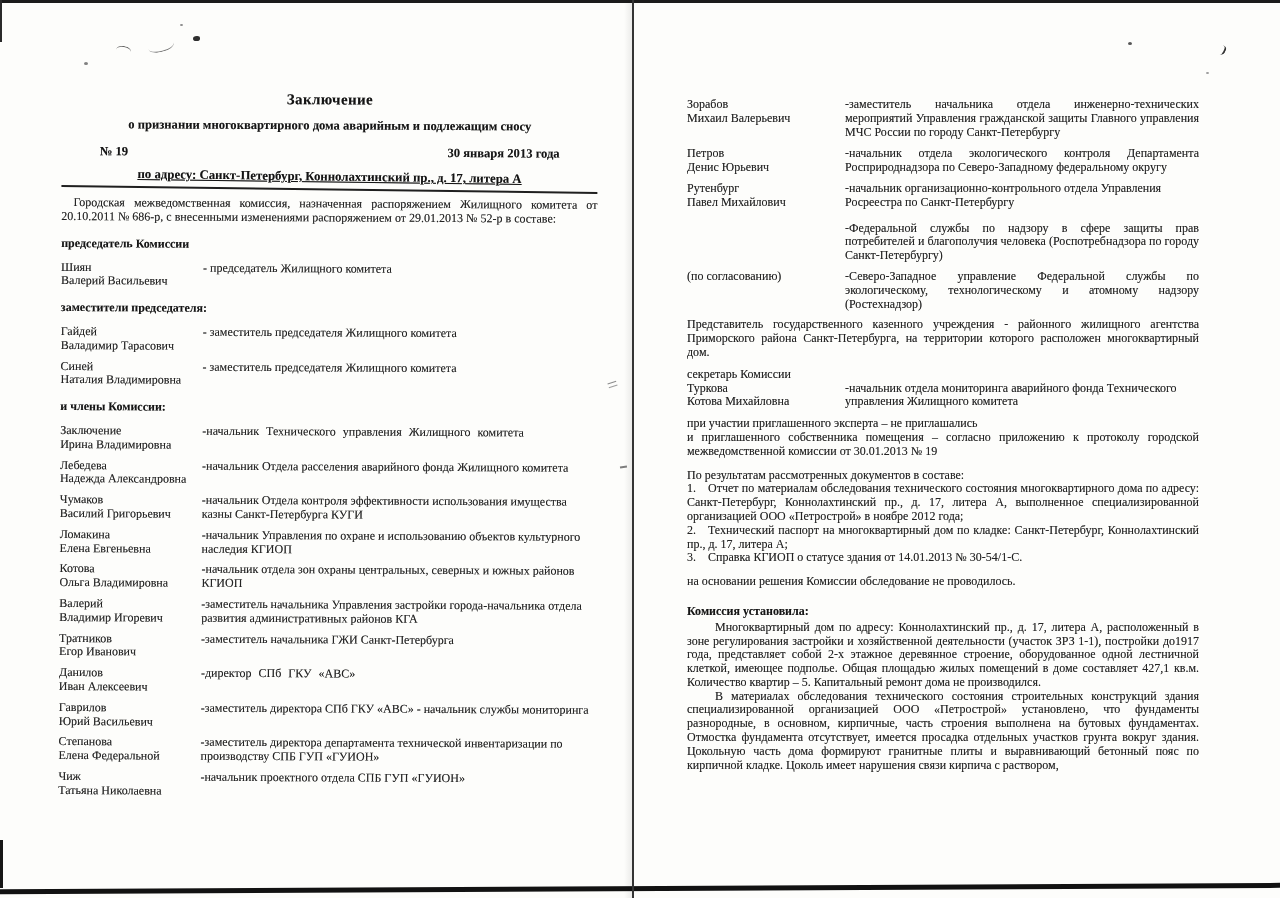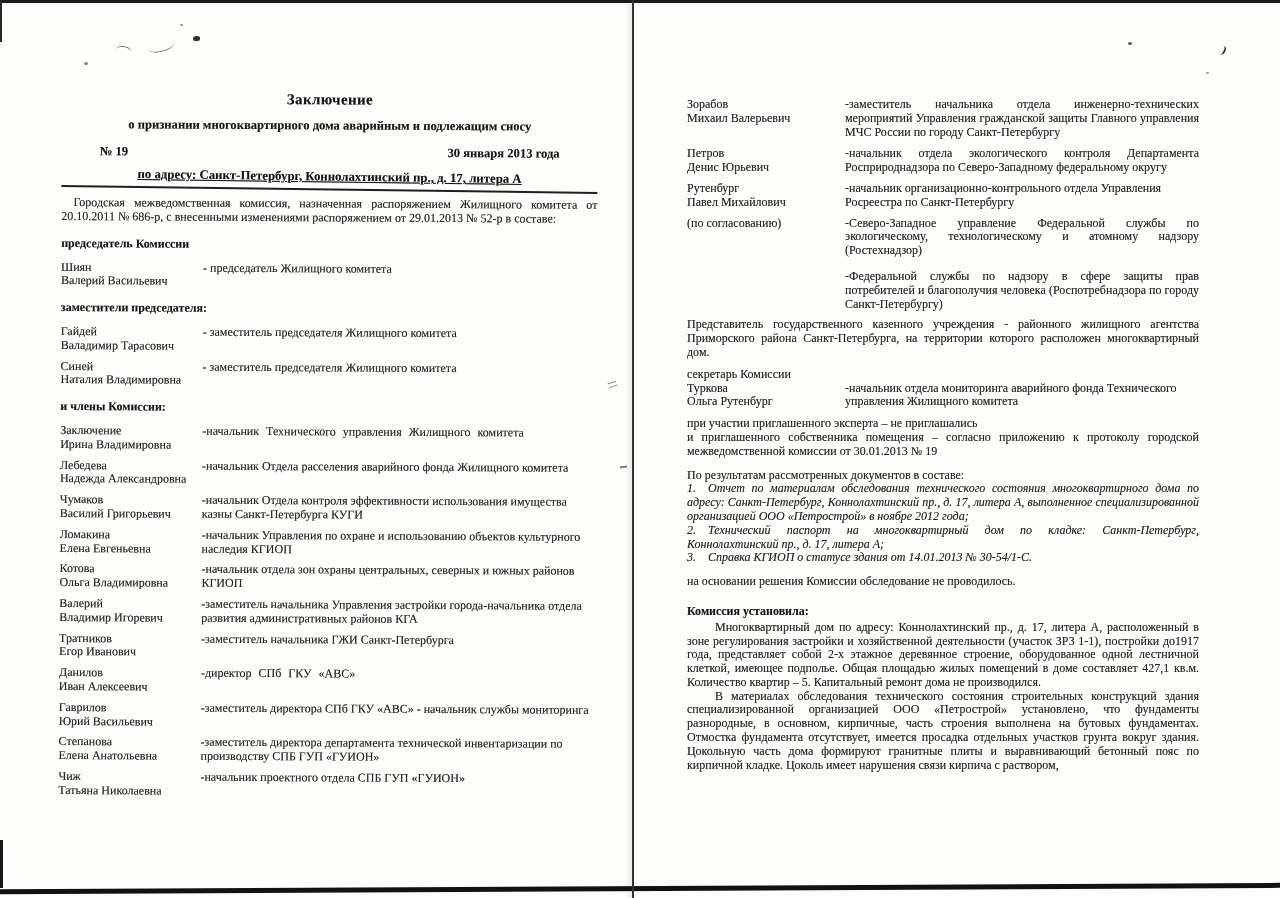--- a/index.html
+++ b/index.html
@@ -47,21 +47,21 @@
   .sec-head{font-weight:bold;color:#161616;margin-top:13px;margin-bottom:10px;}
 
   .row{display:grid;grid-template-columns:142px 1fr;margin-bottom:7px;}
   #page2 .row{grid-template-columns:158px 1fr;}
   .row .name div{white-space:nowrap;}
   .members .row{margin-bottom:7px;}
   .ws{word-spacing:4px;}
 
   #page2 p{margin:0;}
   .gap8{margin-top:8px;} .gap10{margin-top:10px;} .gap12{margin-top:12px;}
-  .doc{text-align:justify;font-style:italic;}
+  .doc{text-align:justify;}
   .doc-num{padding-right:12px;}
   .ind{text-indent:28px;}
 </style>
 </head>
 <body>
 
 <div class="top-strip"></div>
 <div class="bottom-strip"></div>
 <div class="left-strip-a"></div>
 <div class="left-strip-b"></div>
@@ -174,21 +174,21 @@
     <div class="row">
       <div class="name">
           <div>Гаврилов</div>
           <div>Юрий Васильевич</div>
         </div>
       <div class="desc">-заместитель директора СПб ГКУ «АВС» - начальник службы мониторинга</div>
     </div>
     <div class="row">
       <div class="name">
           <div>Степанова</div>
-          <div>Елена Анатольевна</div>
+          <div>Елена Федеральной</div>
         </div>
       <div class="desc">-заместитель директора департамента технической инвентаризации по производству СПБ ГУП «ГУИОН»</div>
     </div>
     <div class="row">
       <div class="name">
           <div>Чиж</div>
           <div>Татьяна Николаевна</div>
         </div>
       <div class="desc">-начальник проектного отдела СПБ ГУП «ГУИОН»</div>
     </div>
@@ -211,38 +211,38 @@
     <div class="desc j">-начальник отдела экологического контроля Департамента Росприроднадзора по Северо-Западному федеральному округу</div>
   </div>
   <div class="row">
     <div class="name">
         <div>Рутенбург</div>
         <div>Павел Михайлович</div>
       </div>
     <div class="desc">-начальник организационно-контрольного отдела Управления Росреестра по Санкт-Петербургу</div>
   </div>
 
-  <div class="row">
-    <div class="name">
-        <div>(по согласованию)</div>
-      </div>
-    <div class="desc j">-Северо-Западное управление Федеральной службы по экологическому, технологическому и атомному надзору (Ростехнадзор)</div>
-  </div>
   <div class="row gap12">
     <div class="name"></div>
     <div class="desc j">-Федеральной службы по надзору в сфере защиты прав потребителей и благополучия человека (Роспотребнадзора по городу Санкт-Петербургу)</div>
   </div>
+  <div class="row">
+    <div class="name">
+        <div>(по согласованию)</div>
+      </div>
+    <div class="desc j">-Северо-Западное управление Федеральной службы по экологическому, технологическому и атомному надзору (Ростехнадзор)</div>
+  </div>
 
   <p class="j gap10">Представитель государственного казенного учреждения - районного жилищного агентства Приморского района Санкт-Петербурга, на территории которого расположен многоквартирный дом.</p>
 
   <div class="gap8">секретарь Комиссии</div>
   <div class="row">
     <div class="name">
         <div>Туркова</div>
-        <div>Ольга Рутенбург</div>
+        <div>Котова Михайловна</div>
       </div>
     <div class="desc">-начальник отдела мониторинга аварийного фонда Технического управления Жилищного комитета</div>
   </div>
 
   <div class="gap8">при участии приглашенного эксперта – не приглашались</div>
   <div class="j">и приглашенного собственника помещения – согласно приложению к протоколу городской межведомственной комиссии от 30.01.2013 № 19</div>
 
   <div class="gap10">По результатам рассмотренных документов в составе:</div>
   <div class="doc"><span class="doc-num">1.</span><span>Отчет по материалам обследования технического состояния многоквартирного дома по адресу: Санкт-Петербург, Коннолахтинский пр., д. 17, литера А, выполненное специализированной организацией ООО «Петрострой» в ноябре 2012 года;</span></div>
   <div class="doc"><span class="doc-num">2.</span><span>Технический паспорт на многоквартирный дом по кладке: Санкт-Петербург, Коннолахтинский пр., д. 17, литера А;</span></div>

